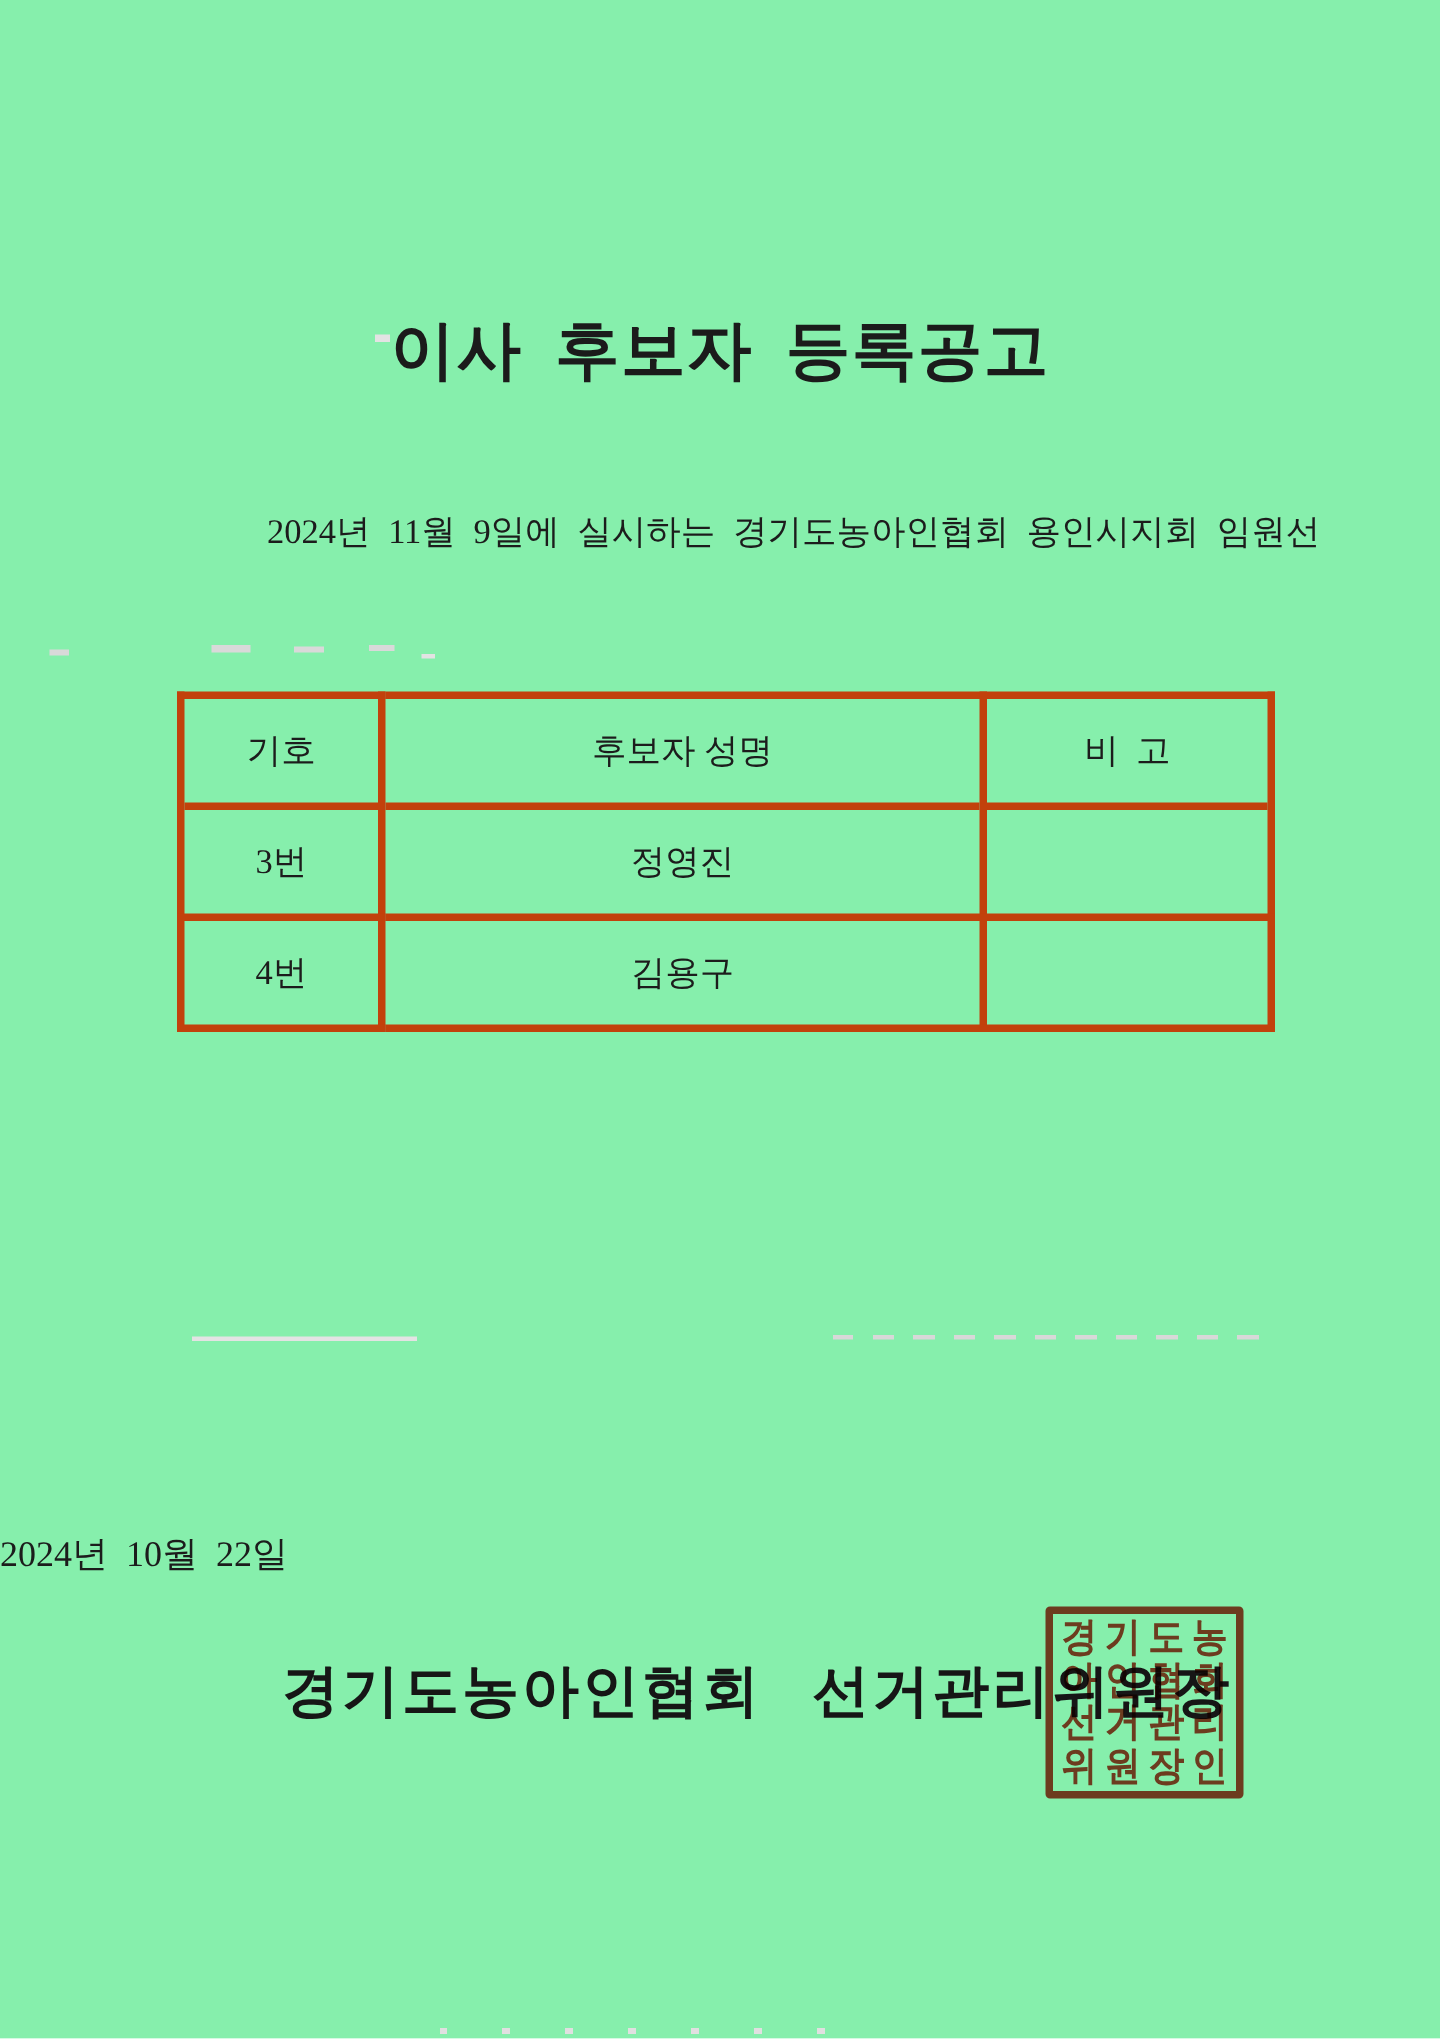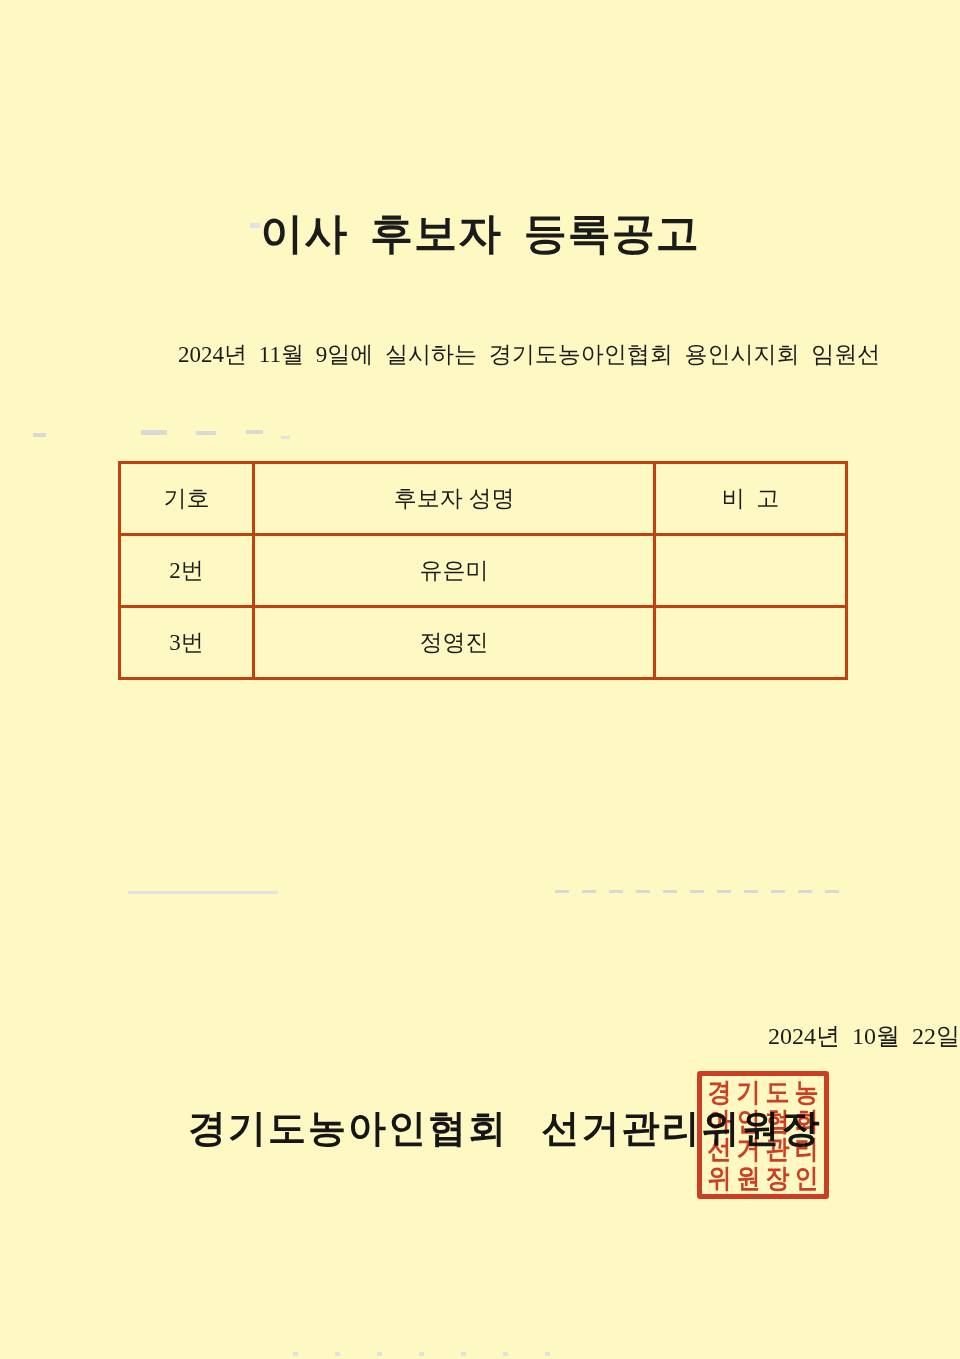--- a/index.html
+++ b/index.html
@@ -1,21 +1,21 @@
 <!DOCTYPE html>
 <html><head>
 <meta charset="utf-8">
 <style>
   html, body { margin: 0; padding: 0; background: #ffffff; }
   .page {
     position: relative;
     width: 960px;
     height: 1359px;
     margin: 0 auto;
-    background: #fef9c3;
+    background: #86efac;
     overflow: hidden;
     font-family: "Liberation Serif", "DejaVu Serif", serif;
     color: #1b1b1b;
   }
 
   
   .doc-title {
     position: absolute;
     top: 205px;
     left: 0;
@@ -51,38 +51,38 @@
     width: 727px;
     border-collapse: collapse;
     table-layout: fixed;
     font-size: 23px;
     color: #1c1c1c;
   }
   .candidate-table col.c1 { width: 134px; }
   .candidate-table col.c2 { width: 401px; }
   .candidate-table col.c3 { width: 192px; }
   .candidate-table th, .candidate-table td {
-    border: 3px solid #c2410c;
+    border: 5px solid #c2410c;
     height: 69px;
     text-align: center;
     vertical-align: middle;
     font-weight: 400;
     white-space: pre;
     padding: 0;
   }
   .candidate-table { border: 3px solid #141414; }
   .candidate-table thead th { border-bottom: 2px solid #2a2a2a; }
 
   
   .date-line {
     position: absolute;
     top: 1020px;
     left: 0;
     width: 100%;
-    text-align: right;
+    text-align: left;
     font-size: 24px;
     white-space: pre;
     color: #1c1c1c;
   }
 
   
   .signature-line {
     position: absolute;
     left: 188px;
     top: 1104px;
@@ -153,27 +153,27 @@
       </colgroup>
     <thead>
       <tr>
         <th>기호</th>
         <th>후보자 성명</th>
         <th>비  고</th>
       </tr>
     </thead>
     <tbody>
       <tr>
-        <td>2번</td>
-        <td>유은미</td>
+        <td>3번</td>
+        <td>정영진</td>
         <td></td>
       </tr>
       <tr>
-        <td>3번</td>
-        <td>정영진</td>
+        <td>4번</td>
+        <td>김용구</td>
         <td></td>
       </tr>
     </tbody>
   </table>
 
   <div class="date-line">2024년  10월  22일</div>
 
   <div class="signature-line">경기도농아인협회 선거관리위원장</div>
 
   <div class="seal" style="border-color: rgb(204, 53, 34);">

